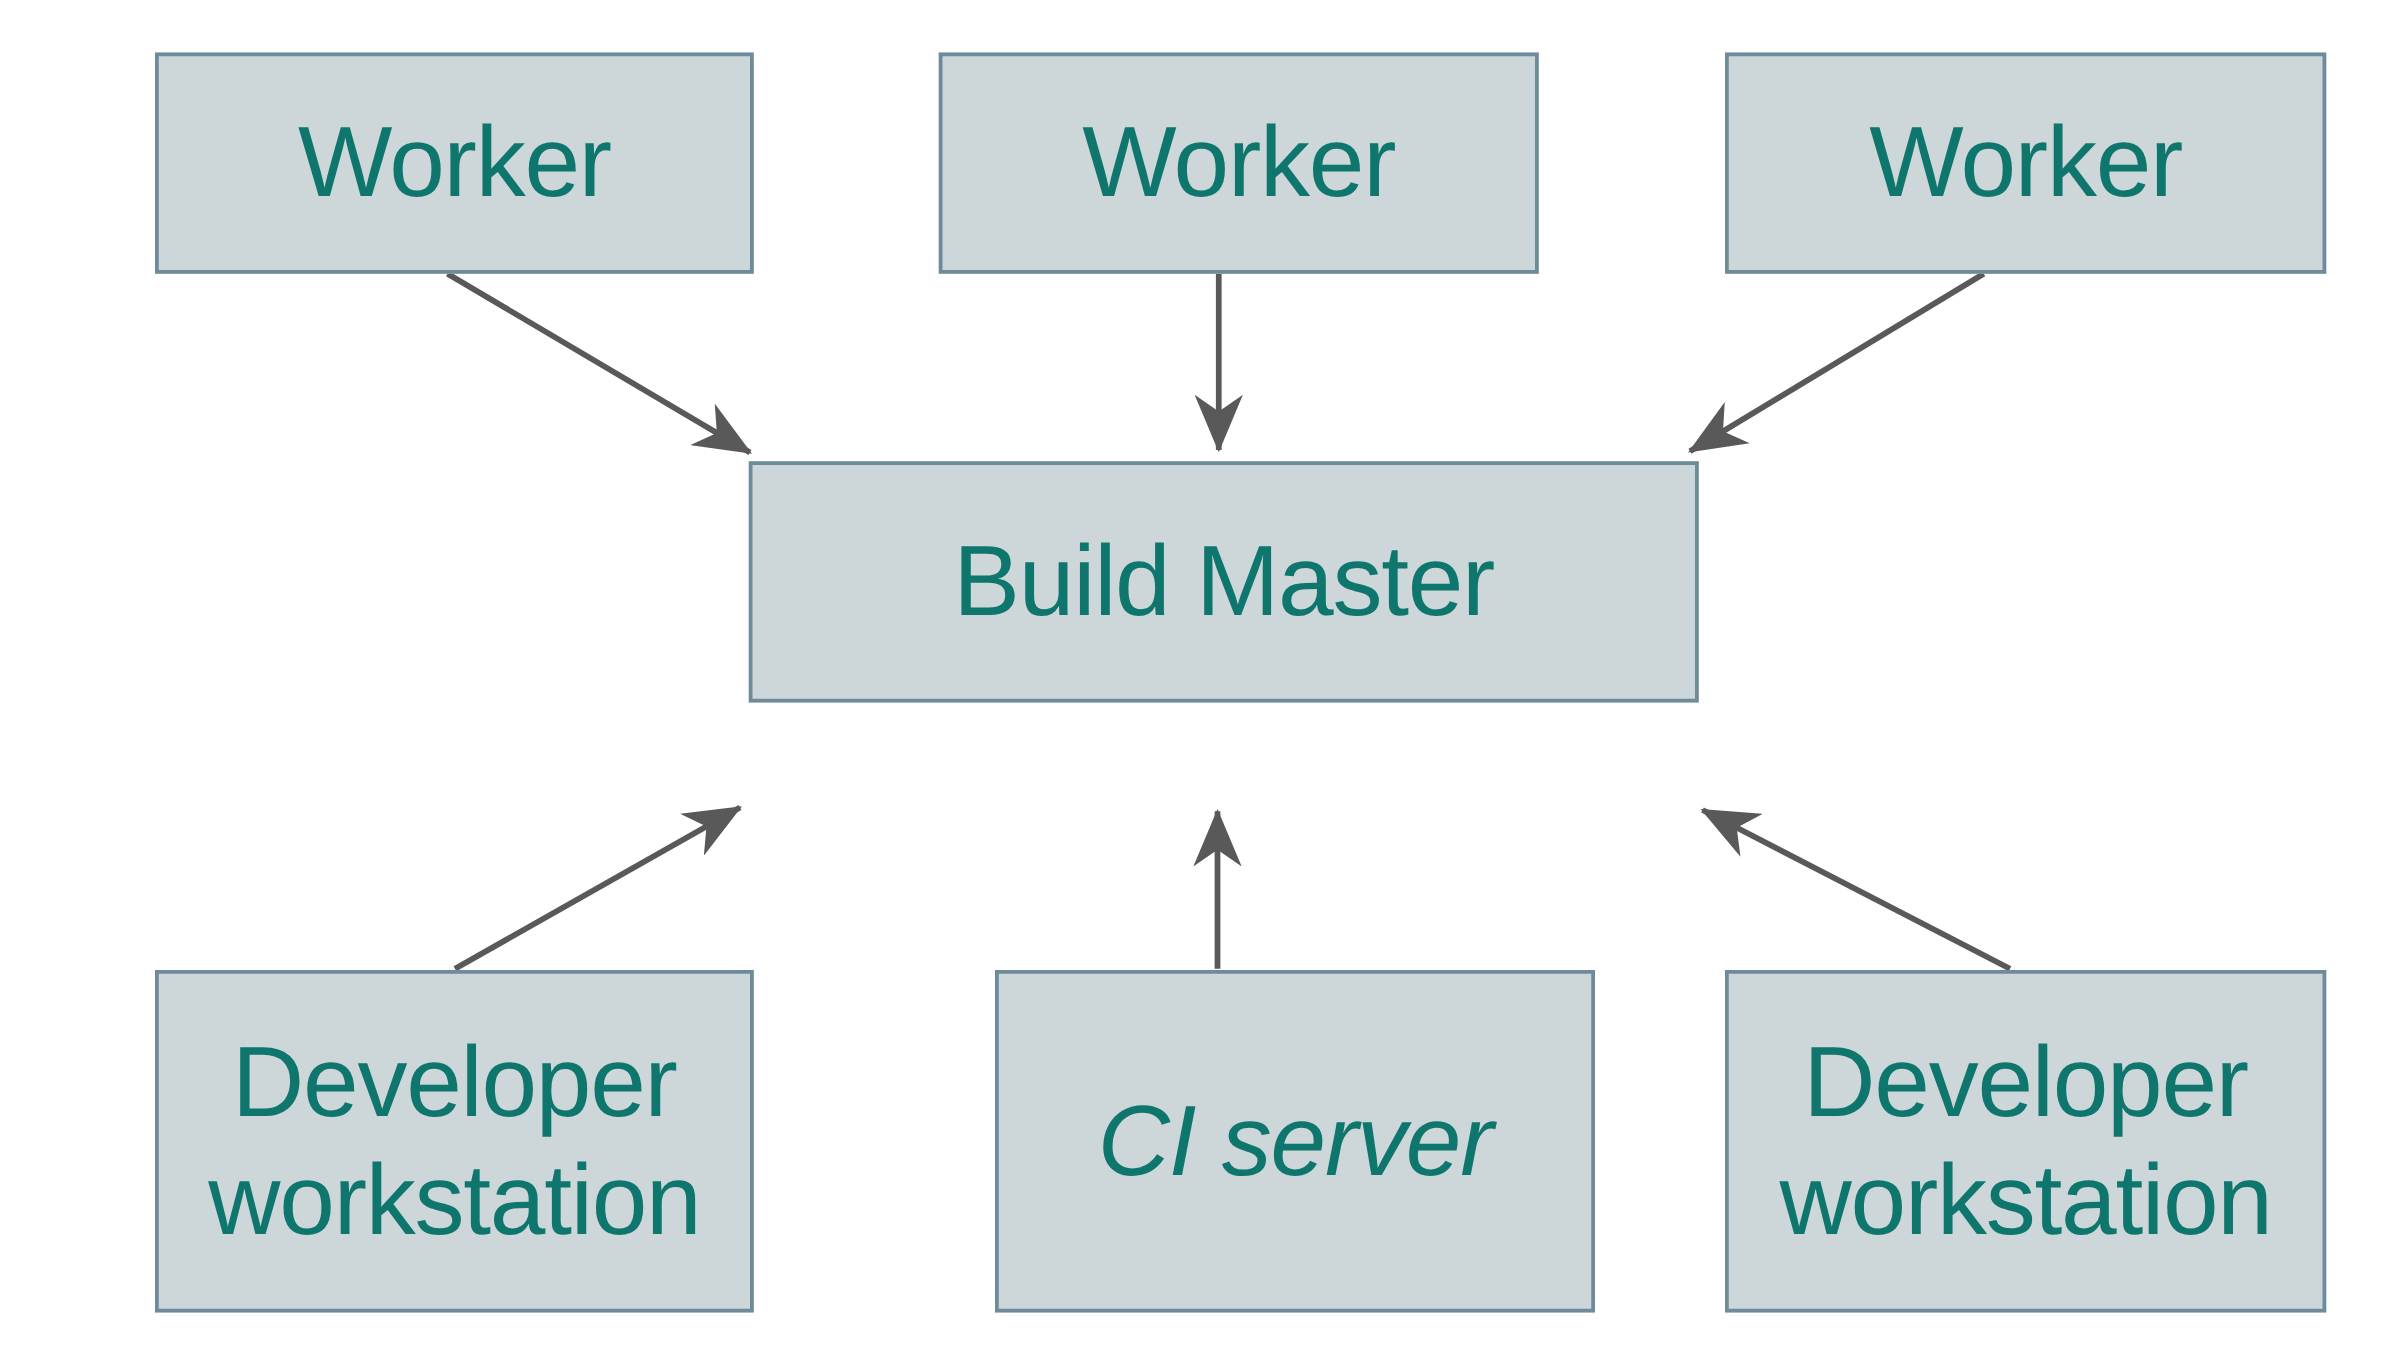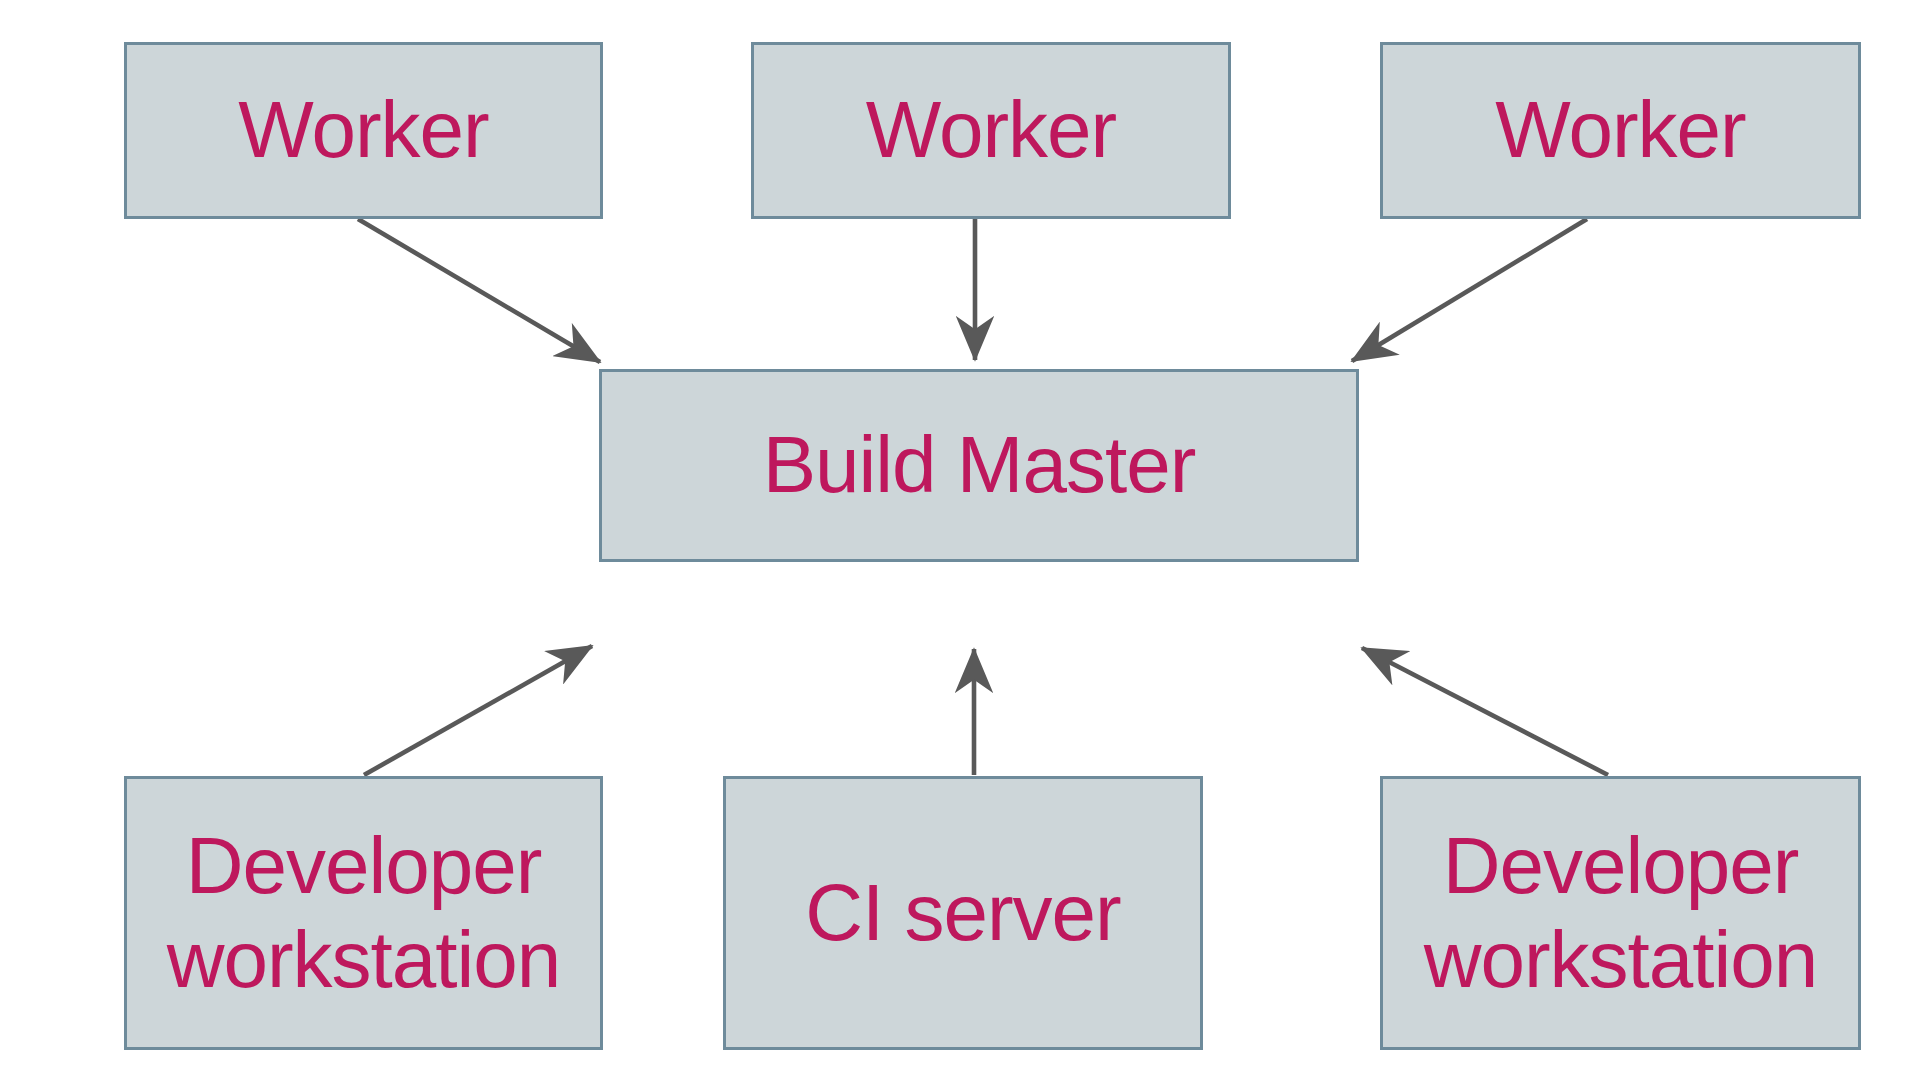--- a/index.html
+++ b/index.html
@@ -12,31 +12,31 @@
   }
   #arrow-layer{position:absolute;left:0;top:0;width:1910px;height:1090px;}
   .edge{stroke:#595959;stroke-width:4.6;fill:none;}
   .node{
     position:absolute;
     box-sizing:border-box;
     background:#cdd6d9;
     border:3px solid #6e8b9b;
     display:flex;align-items:center;justify-content:center;
     text-align:center;
-    color:#be185d;
+    color:#0f766e;
     font-size:80px;
     line-height:1.18;
     letter-spacing:-1px;
   }
   .n-worker-1{left:124px; top:42px;  width:479px; height:177px;}
   .n-worker-2{left:751px; top:42px;  width:480px; height:177px;}
   .n-worker-3{left:1380px;top:42px;  width:481px; height:177px;}
   .n-build-master{left:599px; top:369px; width:760px; height:193px;}
   .n-dev-1{left:124px; top:776px; width:479px; height:274px;}
-  .n-ci{left:723px;  top:776px; width:480px; height:274px;}
+  .n-ci{left:796px;  top:776px; width:480px; height:274px;font-style:italic;}
   .n-dev-2{left:1380px;top:776px; width:481px; height:274px;}
   .node span{display:block;padding:0 8px;}
 </style>
 </head>
 <body>
 
 <div class="canvas">
 
   <svg id="arrow-layer" viewBox="0 0 1910 1090" xmlns="http://www.w3.org/2000/svg">
     <defs>

